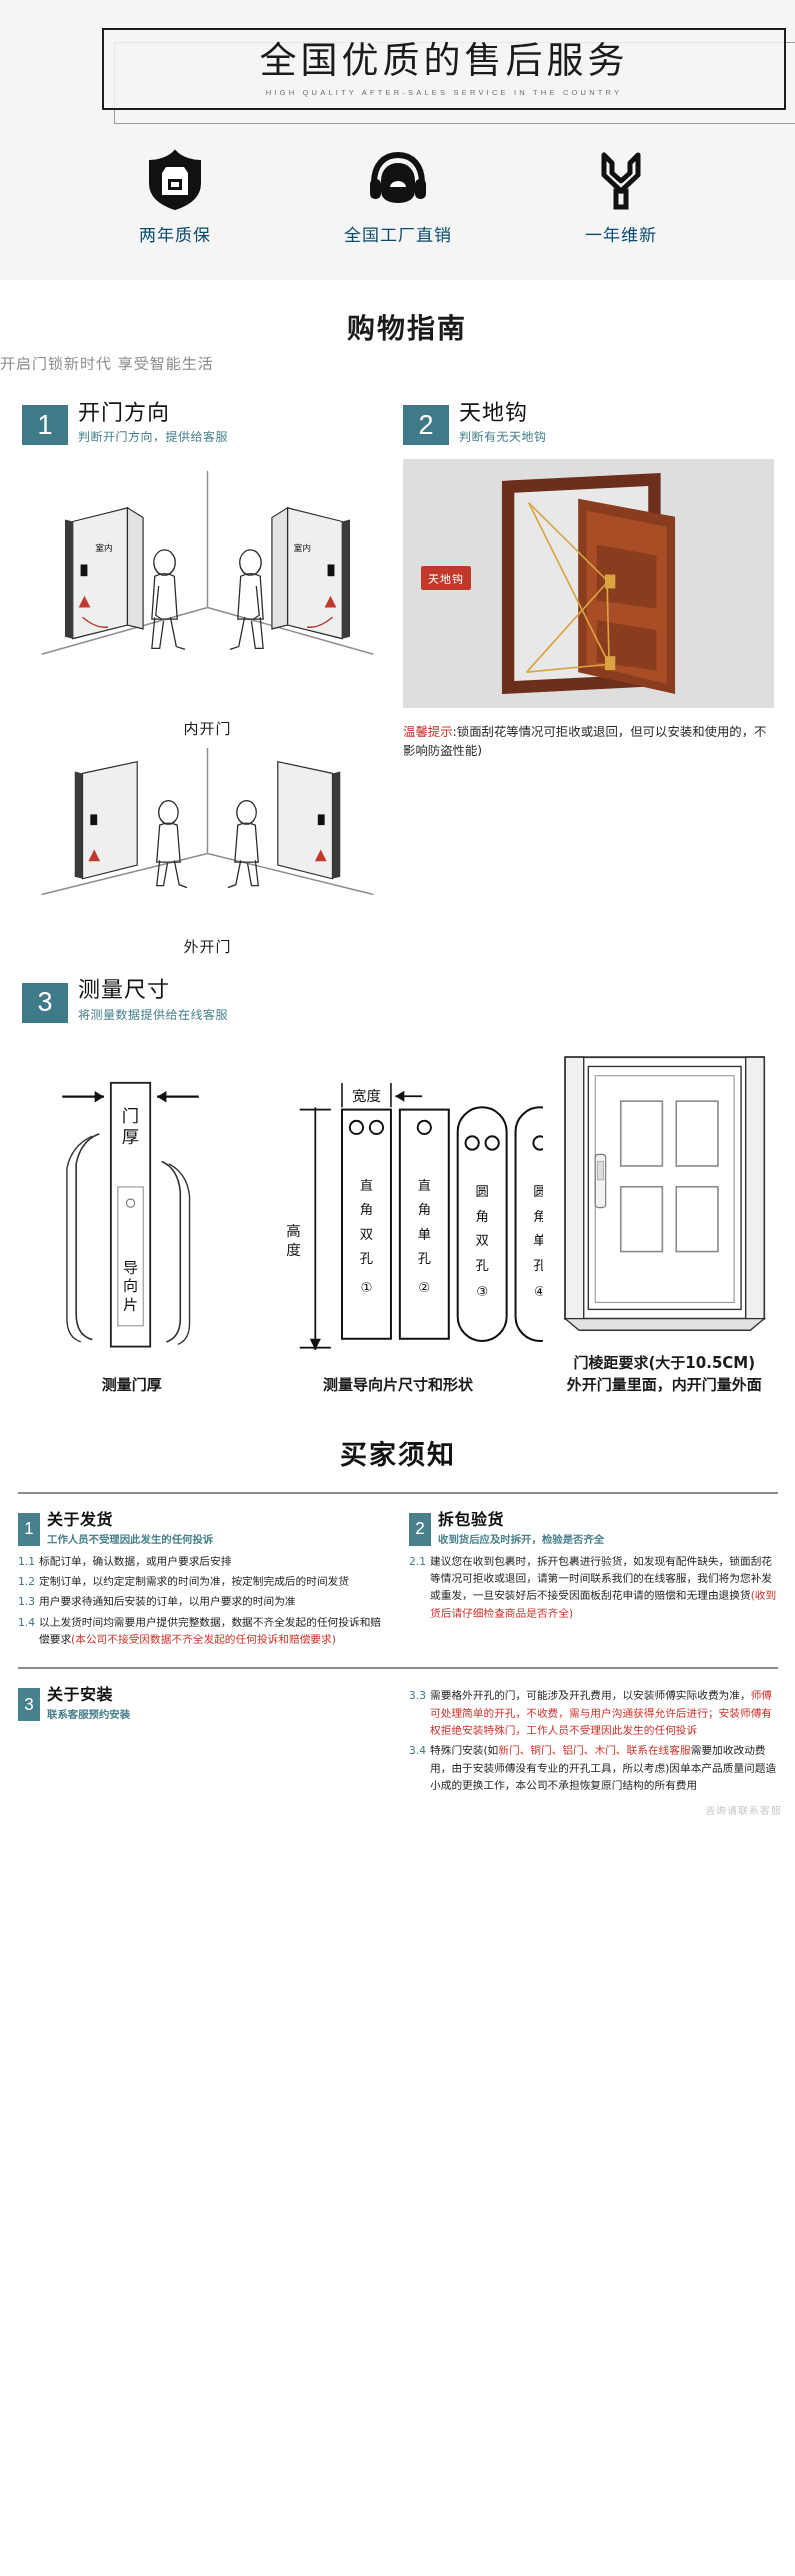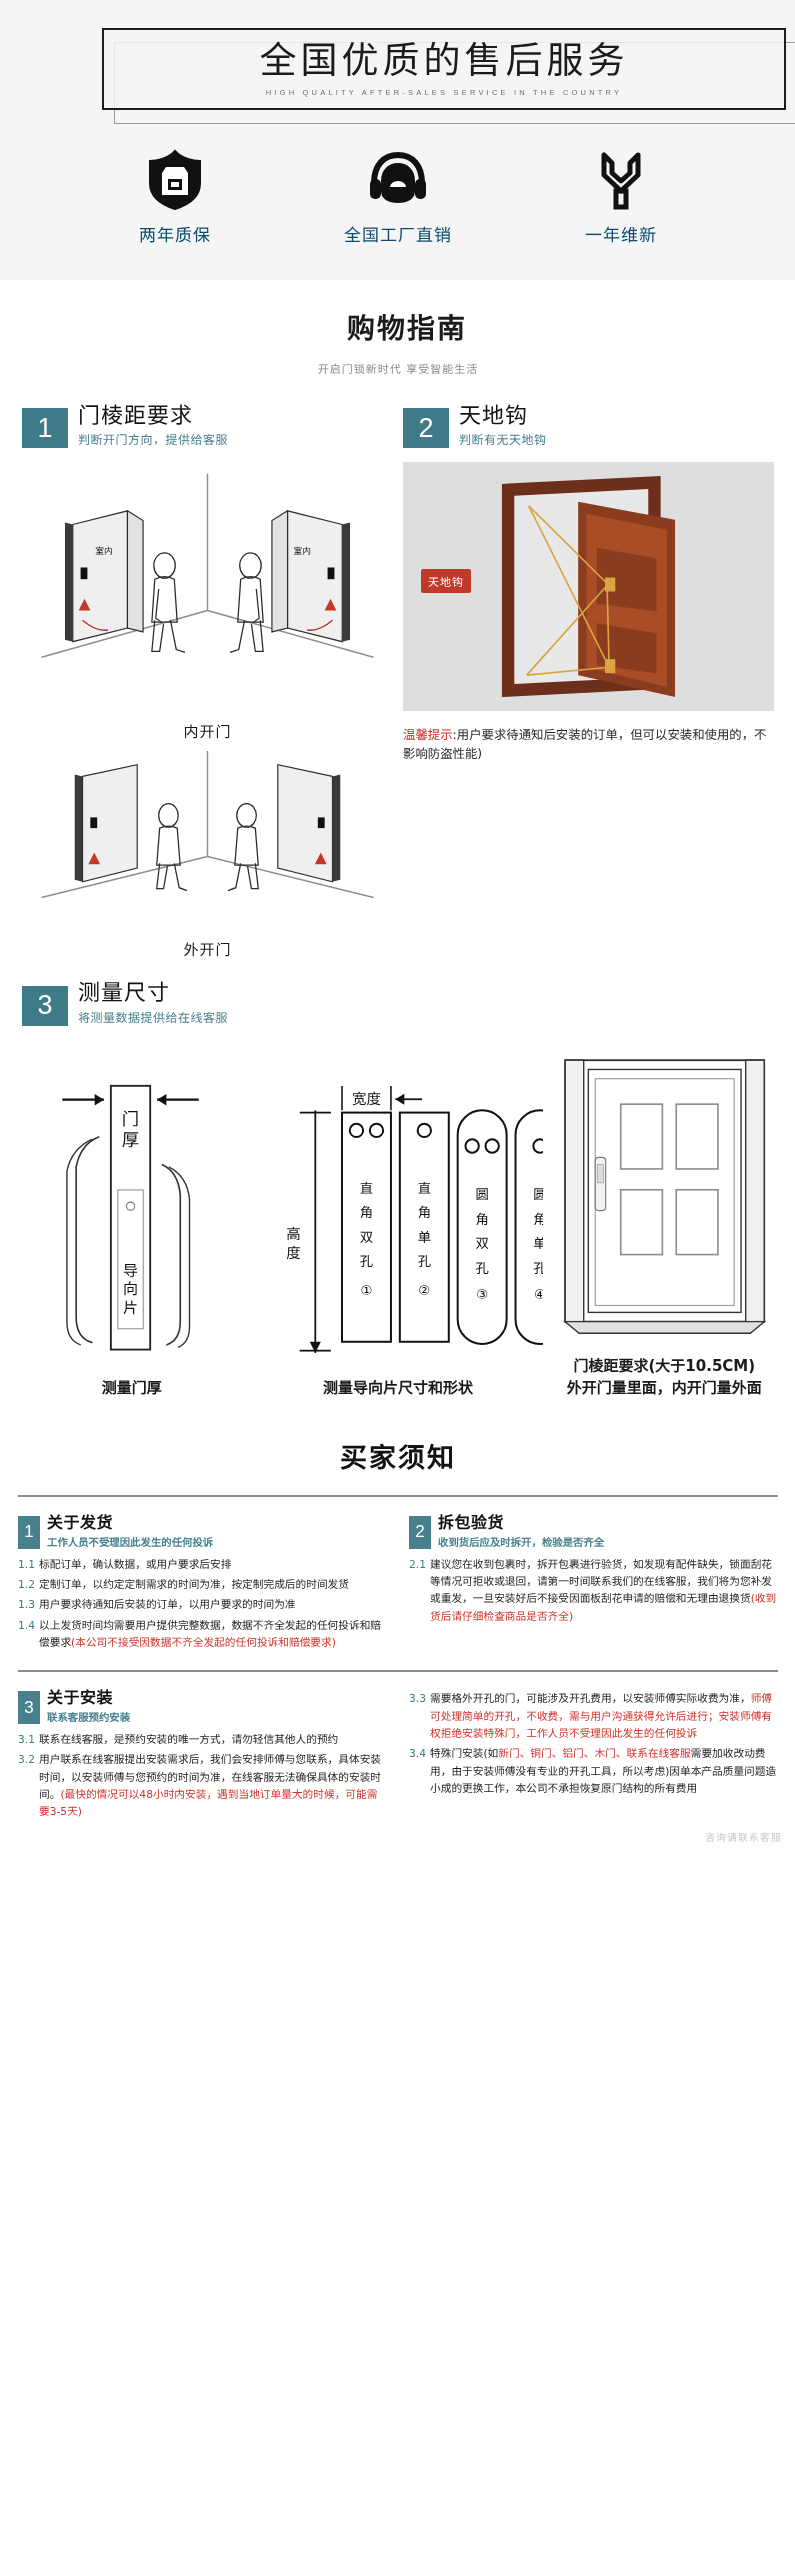--- a/index.html
+++ b/index.html
@@ -82,24 +82,24 @@
   .guide-title {
     text-align: center;
     font-size: 28px;
     font-weight: 700;
     color: #1b1b1b;
     letter-spacing: 2px;
     font-family: "DejaVu Sans", "Liberation Sans", sans-serif;
     margin-left: 18px;
   }
   .guide-sub {
-    text-align: center;
-    font-size: 11px;
+    text-align: left;
+    font-size: 15px;
     color: #8c8c8c;
-    margin-top: 14px;
+    margin-top: 6px;
     letter-spacing: 1px;
     font-family: "DejaVu Sans", "Liberation Sans", sans-serif;
   }
 
   
   .steps-grid {
     display: grid;
     grid-template-columns: 1fr 1fr;
     column-gap: 10px;
     padding: 0 22px;
@@ -321,21 +321,21 @@
   <section class="guide">
     <div class="guide-title">购物指南</div>
     <div class="guide-sub">开启门锁新时代 享受智能生活</div>
 
     <div class="steps-grid">
 
       <div>
         <div class="step-head">
           <div class="step-num">1</div>
           <div class="step-texts">
-            <div class="step-name">门棱距要求</div>
+            <div class="step-name">开门方向</div>
             <div class="step-desc">判断开门方向，提供给客服</div>
           </div>
         </div>
 
         <div class="door-panel">
           <svg class="door-scene" viewBox="0 0 380 260">
 
             <line x1="190" y1="10" x2="190" y2="150" stroke="#8e8e8e" stroke-width="1.5"></line>
             <line x1="190" y1="150" x2="20" y2="198" stroke="#8e8e8e" stroke-width="1.5"></line>
             <line x1="190" y1="150" x2="360" y2="198" stroke="#8e8e8e" stroke-width="1.5"></line>
@@ -431,21 +431,21 @@
               <path d="M120 214 L200 206"></path>
               <path d="M198 122 L200 206"></path>
             </g>
             <rect x="196" y="116" width="10" height="14" fill="#d9a441"></rect>
             <rect x="196" y="198" width="10" height="14" fill="#d9a441"></rect>
           </svg>
           <div class="hook-tag">天地钩</div>
         </div>
 
         <div class="hook-note">
-          <span class="red">温馨提示</span><span>:用户要求待通知后安装的订单，但可以安装和使用的，不影响防盗性能)</span>
+          <span class="red">温馨提示</span><span>:锁面刮花等情况可拒收或退回，但可以安装和使用的，不影响防盗性能)</span>
         </div>
       </div>
     </div>
 
     <div class="measure-head">
       <div class="step-head">
         <div class="step-num">3</div>
         <div class="step-texts">
           <div class="step-name">测量尺寸</div>
           <div class="step-desc">将测量数据提供给在线客服</div>
@@ -608,30 +608,20 @@
     <div class="notice-grid">
 
       <div class="nblock">
         <div class="nhead">
           <div class="nnum">3</div>
           <div class="ntexts">
             <div class="ntitle">关于安装</div>
             <div class="nsub">联系客服预约安装</div>
           </div>
         </div>
-        <div class="nitems">
-          <div class="nitem">
-            <span class="nkey">3.1</span>
-            <span class="nval">联系在线客服，是预约安装的唯一方式，请勿轻信其他人的预约</span>
-          </div>
-          <div class="nitem">
-            <span class="nkey">3.2</span>
-            <span class="nval"><span>用户联系在线客服提出安装需求后，我们会安排师傅与您联系，具体安装时间，以安装师傅与您预约的时间为准，在线客服无法确保具体的安装时间。</span><span class="hl">(最快的情况可以48小时内安装，遇到当地订单量大的时候，可能需要3-5天)</span></span>
-          </div>
-        </div>
       </div>
 
       <div class="nblock">
         <div class="nitems" style="margin-top:0">
           <div class="nitem">
             <span class="nkey">3.3</span>
             <span class="nval"><span>需要格外开孔的门，可能涉及开孔费用，以安装师傅实际收费为准，</span><span class="hl">师傅可处理简单的开孔，不收费，需与用户沟通获得允许后进行；安装师傅有权拒绝安装特殊门，工作人员不受理因此发生的任何投诉</span></span>
           </div>
           <div class="nitem">
             <span class="nkey">3.4</span>

